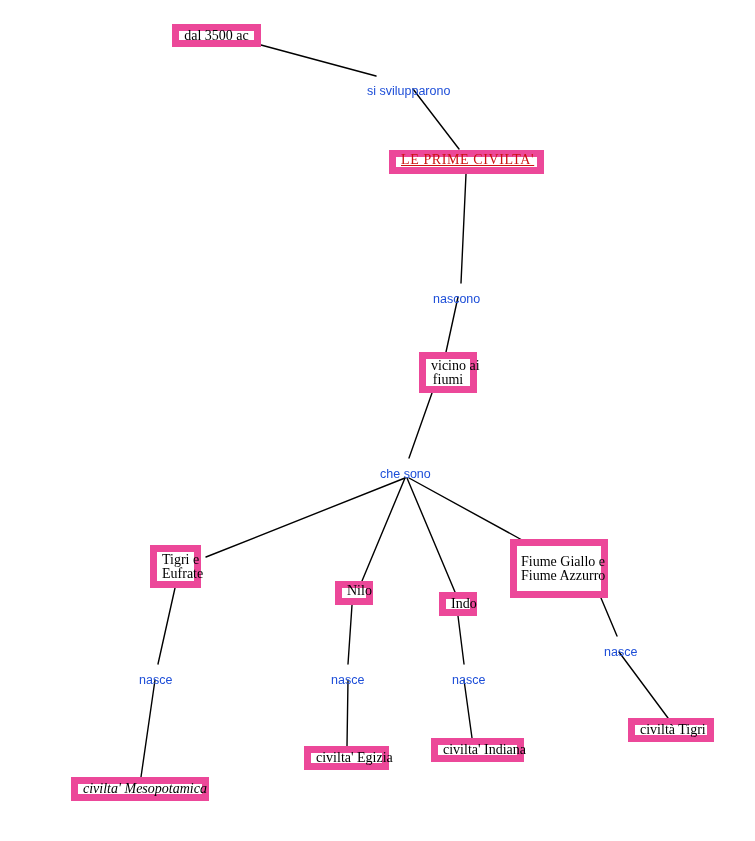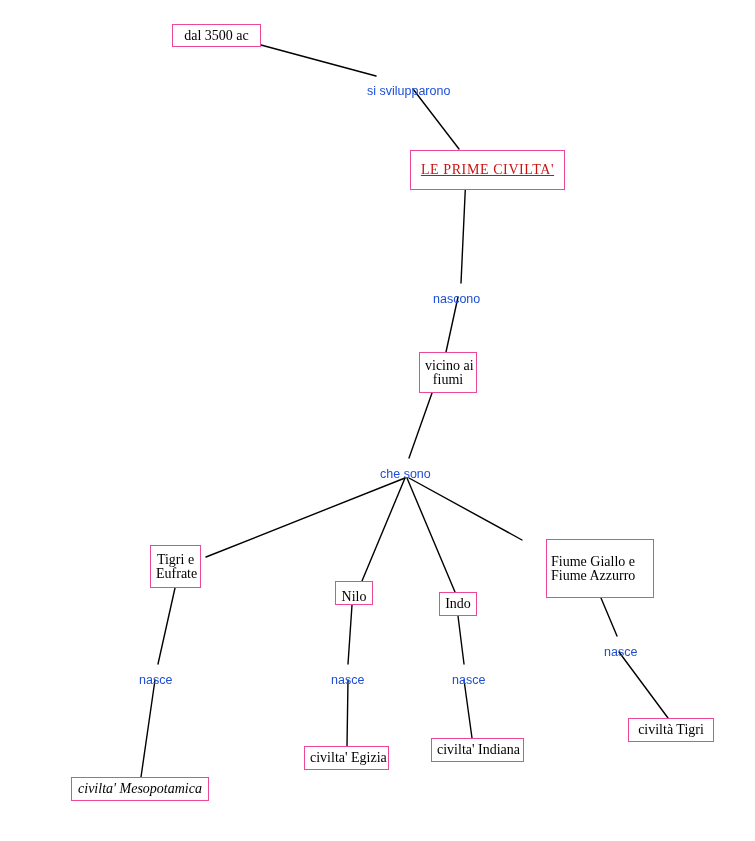--- a/index.html
+++ b/index.html
@@ -25,21 +25,21 @@
   #edge-layer {
     position: absolute;
     left: 0;
     top: 0;
     width: 755px;
     height: 841px;
   }
   .node-box {
     position: absolute;
     box-sizing: border-box;
-    border: 1px solid #ec4899;
+    border: 7px solid #ec4899;
     background: #ffffff;
     font-family: "Liberation Serif", serif;
     font-size: 14px;
     color: #000000;
     line-height: 1.0;
     display: flex;
     flex-direction: column;
     justify-content: center;
     white-space: nowrap;
   }
@@ -96,21 +96,21 @@
       <line x1="464" y1="680" x2="472" y2="738"></line>
       <line x1="601" y1="598" x2="617" y2="636"></line>
       <line x1="619" y1="652" x2="668" y2="718"></line>
     </g>
   </svg>
 
   <div class="node-box center pad" style="left:172px; top:24px; width:89px; height:23px;">
     <span class="line">dal 3500 ac</span>
   </div>
 
-  <div class="node-box center pad" style="left:410px; top:150px; width:155px; height:40px;">
+  <div class="node-box center pad" style="left:389px; top:150px; width:155px; height:24px;justify-content:flex-end;">
     <span class="line node-title">LE PRIME CIVILTA'</span>
   </div>
 
   <div class="node-box center pad" style="left:419px; top:352px; width:58px; height:41px;">
     <span class="line">vicino ai</span>
     <span class="line">fiumi</span>
   </div>
 
   <div class="node-box center pad" style="left:150px; top:545px; width:51px; height:43px;">
     <span class="line">Tigri e</span>
@@ -118,21 +118,21 @@
   </div>
 
   <div class="node-box center pad" style="left:335px; top:581px; width:38px; height:24px;justify-content:flex-end;">
     <span class="line">Nilo</span>
   </div>
 
   <div class="node-box center pad" style="left:439px; top:592px; width:38px; height:24px;">
     <span class="line">Indo</span>
   </div>
 
-  <div class="node-box leftal" style="left:546px; top:539px; width:108px; height:59px;">
+  <div class="node-box leftal" style="left:510px; top:539px; width:98px; height:59px;">
     <span class="line">Fiume Giallo e</span>
     <span class="line">Fiume Azzurro</span>
   </div>
 
   <div class="node-box center pad" style="left:71px; top:777px; width:138px; height:24px;font-style:italic;">
     <span class="line">civilta' Mesopotamica</span>
   </div>
 
   <div class="node-box center pad" style="left:304px; top:746px; width:85px; height:24px;">
     <span class="line">civilta' Egizia</span>

